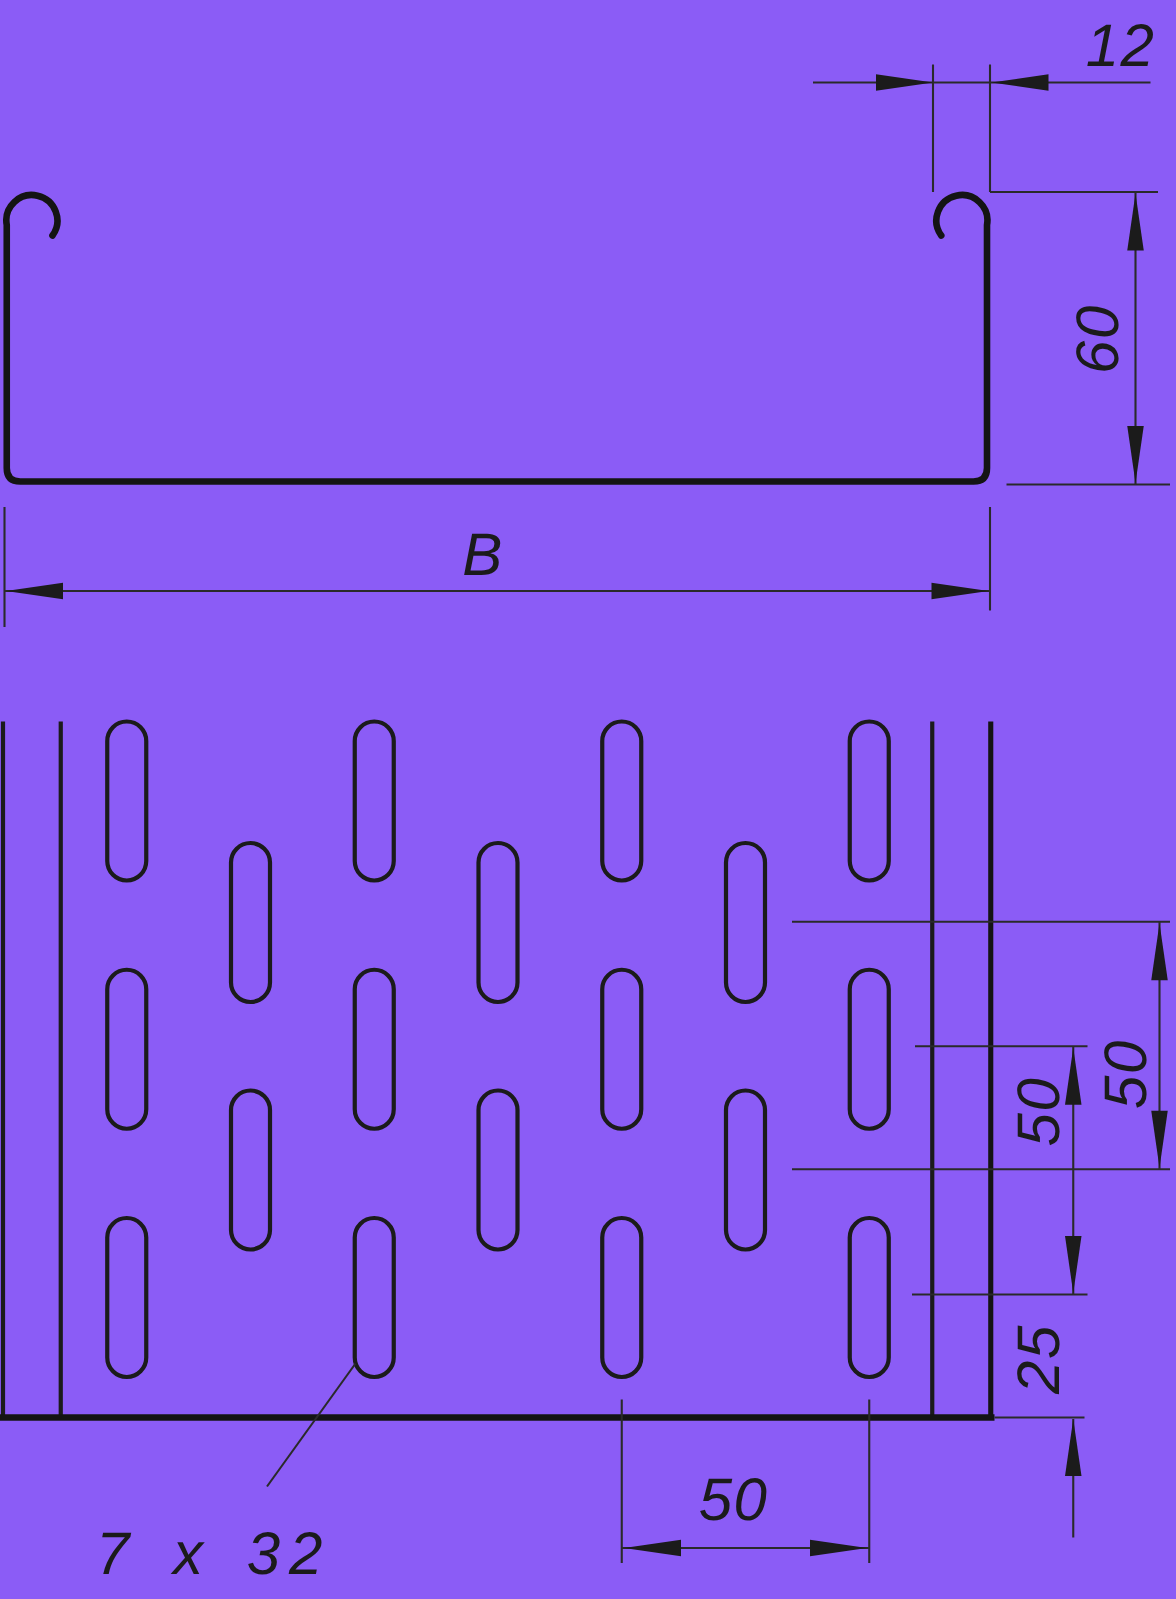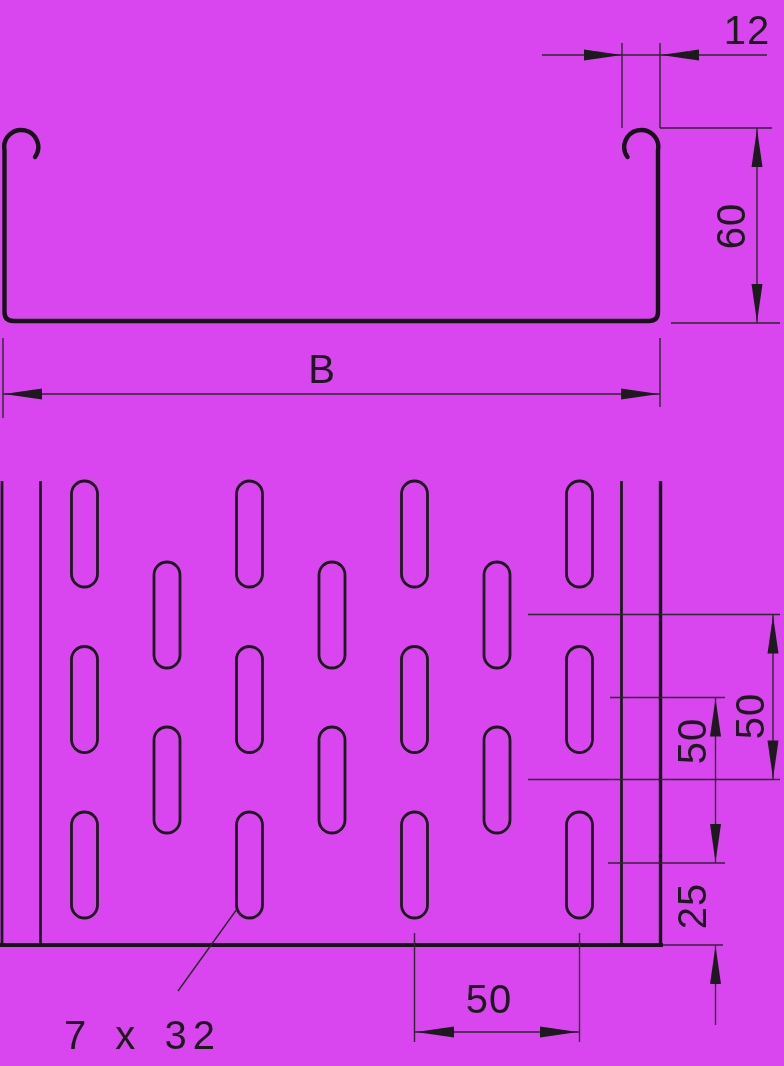--- a/index.html
+++ b/index.html
@@ -1,16 +1,16 @@
 <!DOCTYPE html>
 <html><head>
 <meta charset="utf-8">
 <style>
   html,body { margin:0; padding:0; background:#ffffff; }
-  .canvas { position:relative; width:784px; height:1066px; background:#d946ef; overflow:hidden; }
+  .canvas { position:relative; width:784px; height:1066px; background:#8b5cf6; overflow:hidden;font-style:italic; }
   svg text {
     font-family:"Liberation Sans", sans-serif;
     font-size:40px;
     fill:#1b1b1b;
     letter-spacing:1px;
   }
   svg text.callout { letter-spacing:6px; word-spacing:6px; }
   .profile  { stroke:#141414; stroke-width:4.4; fill:none; stroke-linecap:round; stroke-linejoin:round; }
   .wall     { stroke:#1b1b1b; stroke-width:2.8; fill:none; }
   .wallheavy{ stroke:#141414; stroke-width:3.4; fill:none; }

